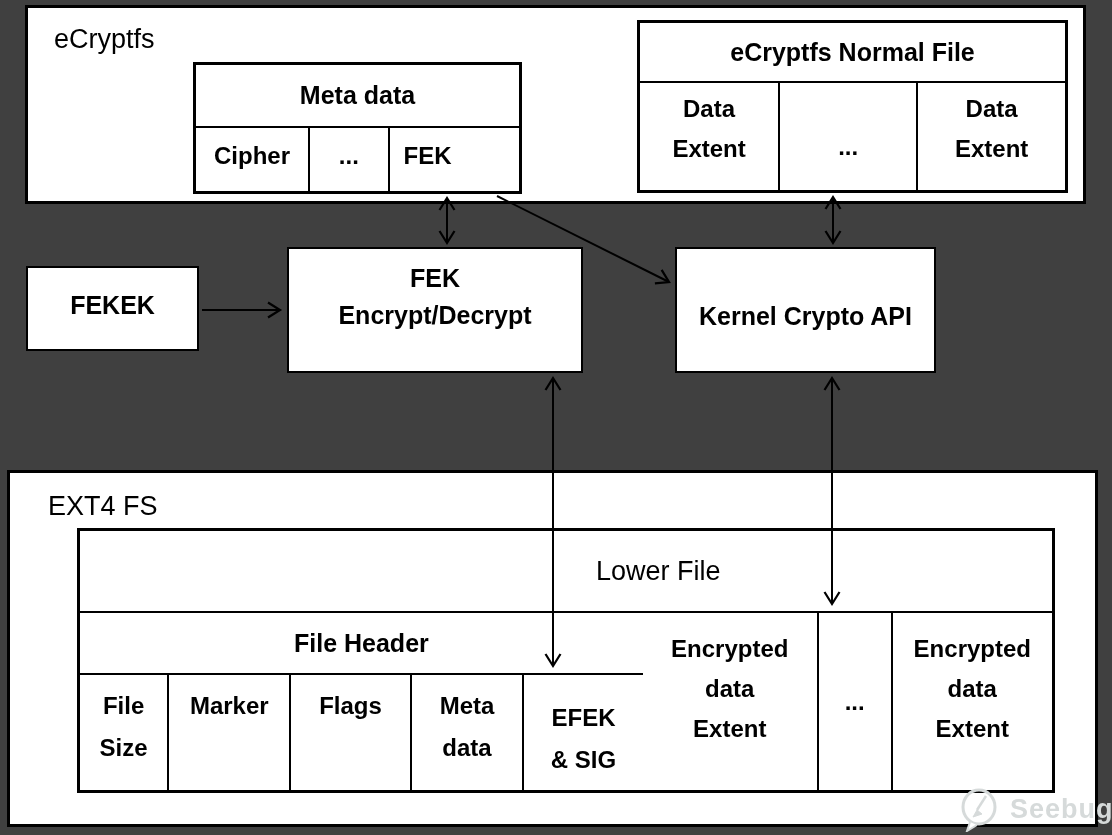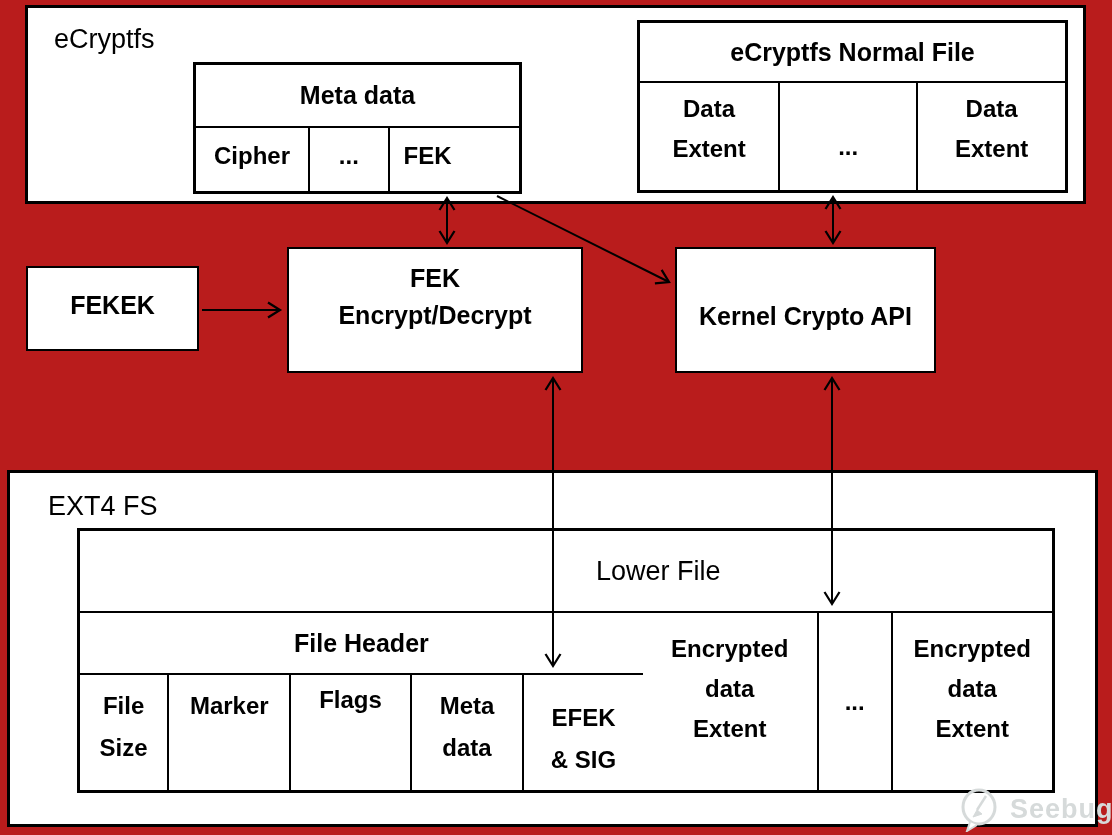--- a/index.html
+++ b/index.html
@@ -1,17 +1,17 @@
 <!DOCTYPE html>
 <html><head>
 <meta charset="utf-8">
 <style>
   html,body{margin:0;padding:0;background:#ffffff;}
   .canvas{
-    position:relative;width:1112px;height:835px;background:#b91c1c;
+    position:relative;width:1112px;height:835px;background:#404040;
     font-family:"Liberation Sans",sans-serif;color:#000;overflow:hidden;text-decoration:underline;
   }
   .abs{position:absolute;box-sizing:border-box;}
   .outline3{border:3px solid #000;background:#fff;}
   .outline2{border:2px solid #000;background:#fff;}
   .container-label{font-size:27px;font-weight:400;color:#000;}
   .bold{font-weight:700;}
   .pre{white-space:pre-line;}
   .center{display:flex;align-items:center;justify-content:center;text-align:center;}
   
@@ -75,21 +75,21 @@
   <div class="abs outline3 ttable" style="left:77px;top:528px;width:978px;height:265px;">
     <div class="trow-title" style="height:80px;font-weight:400;font-size:27px;justify-content:flex-start;padding-left:516px;">Lower File</div>
     <div class="tcells">
 
       <div class="ttable" style="width:57.9%;box-sizing:border-box;">
         <div class="trow-title" style="height:60px;font-size:25px;">File Header</div>
         <div class="tcells">
           <div class="tcell pre" style="width:15.5%;padding-top:10px;line-height:42px;">File
 Size</div>
           <div class="tcell pre" style="width:21.7%;padding-top:10px;line-height:42px;">Marker</div>
-          <div class="tcell pre" style="width:21.4%;padding-top:4px;line-height:42px;">Flags</div>
+          <div class="tcell pre" style="width:21.4%;padding-top:10px;line-height:42px;">Flags</div>
           <div class="tcell pre" style="width:20%;padding-top:10px;line-height:42px;">Meta
 data</div>
           <div class="tcell pre" style="width:21.4%;padding-top:22px;line-height:42px;">EFEK
 &amp; SIG</div>
         </div>
       </div>
 
       <div class="tcell pre" style="width:17.9%;padding-top:16px;line-height:40px;">Encrypted
 data
 Extent</div>

